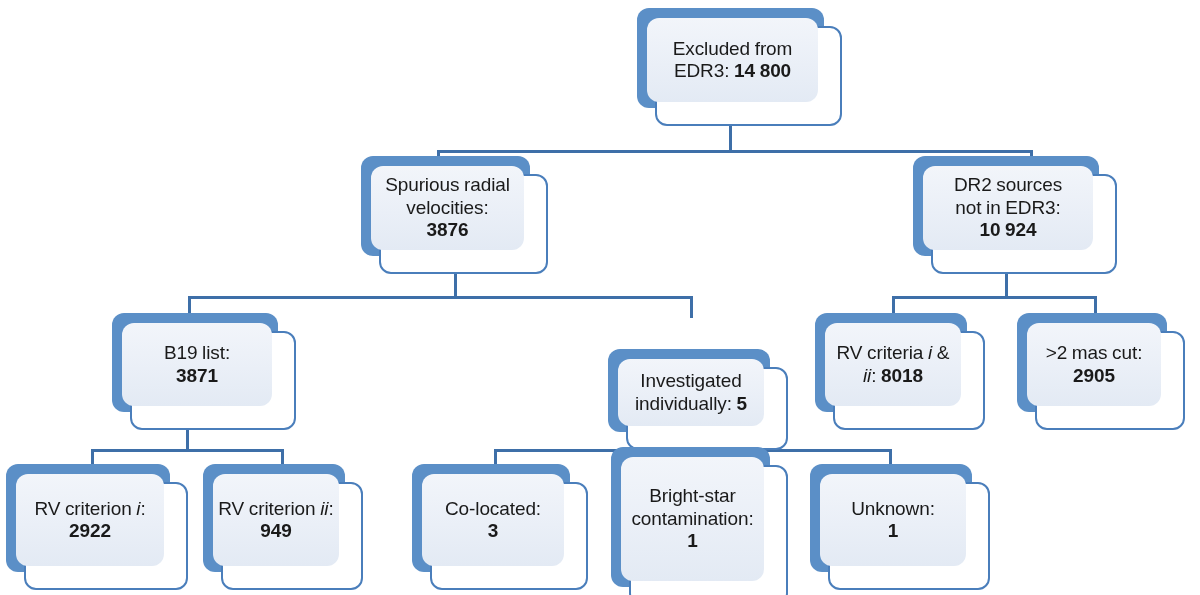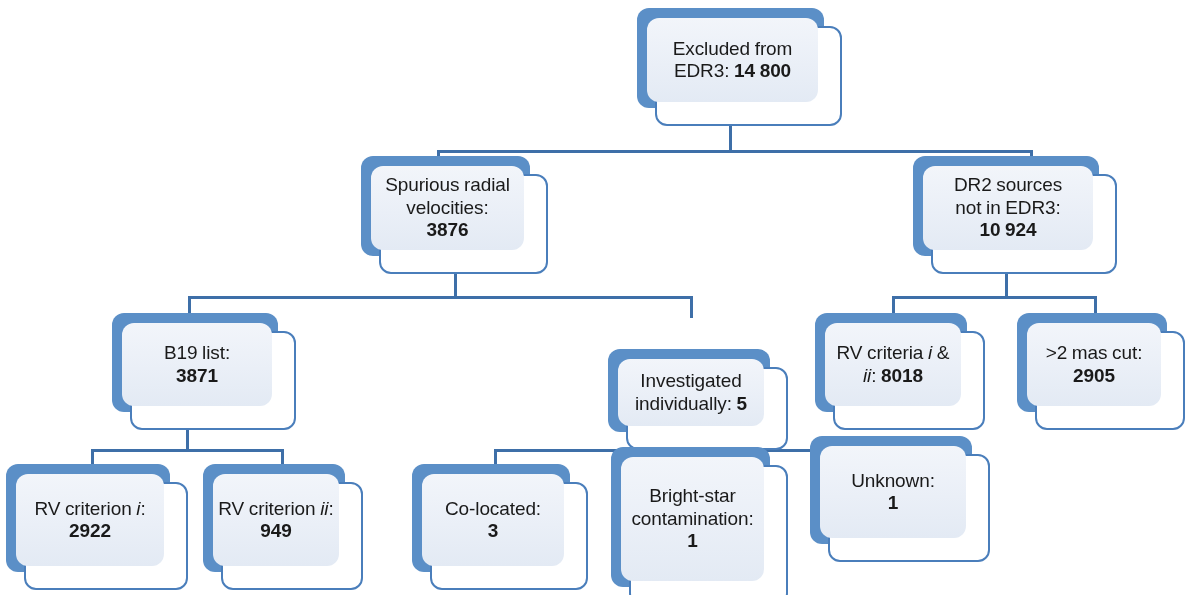--- a/index.html
+++ b/index.html
@@ -235,21 +235,21 @@
       <div class="panel">
         <div class="label">
           <span>Bright-star</span><br>
           <span>contamination:</span><br>
           <b>1</b>
         </div>
       </div>
     </div>
   </div>
 
-  <div class="node" style="left:810px; top:436px; width:180px; height:126px;">
+  <div class="node" style="left:810px; top:464px; width:180px; height:126px;">
     <div class="shadow"></div>
     <div class="card">
       <div class="panel">
         <div class="label">
           <span>Unknown:</span><br>
           <b>1</b>
         </div>
       </div>
     </div>
   </div>

